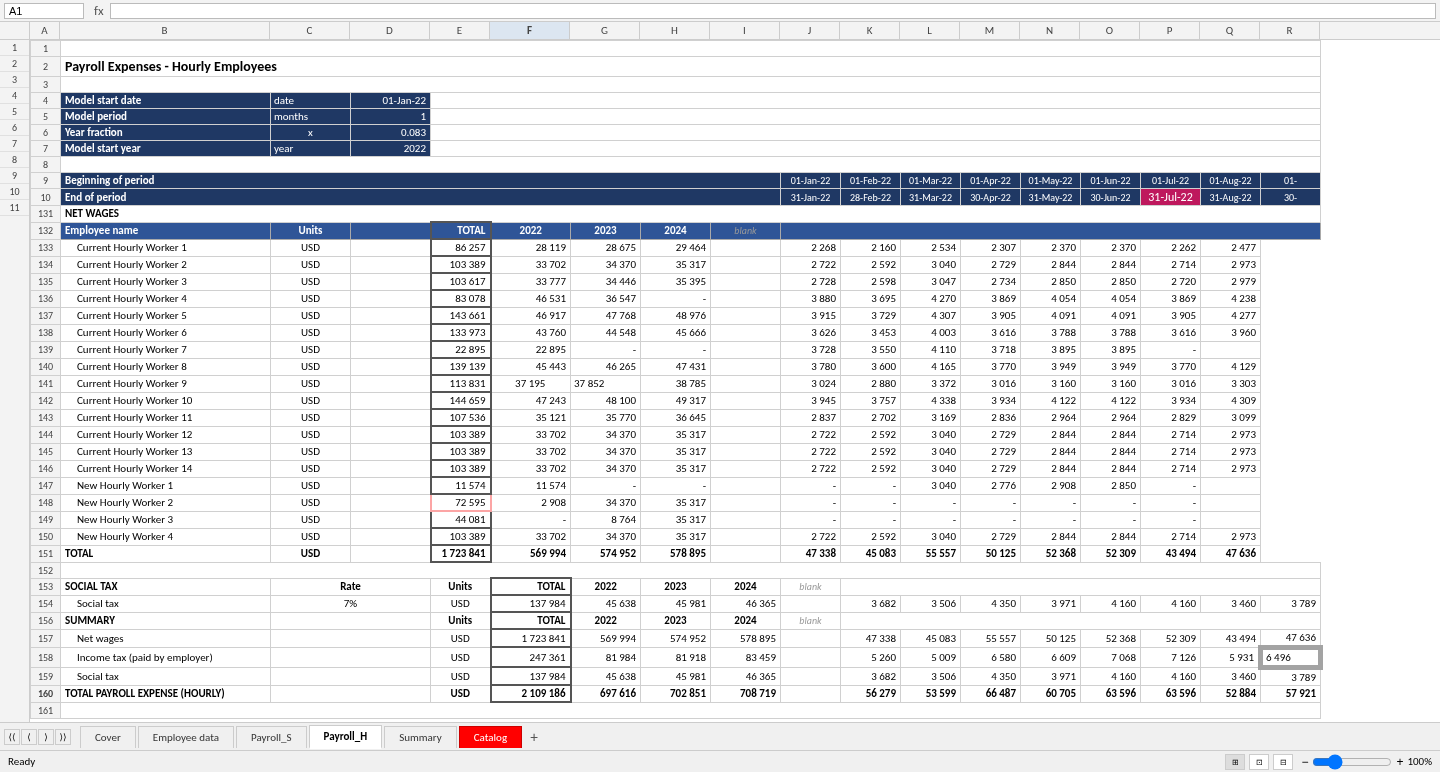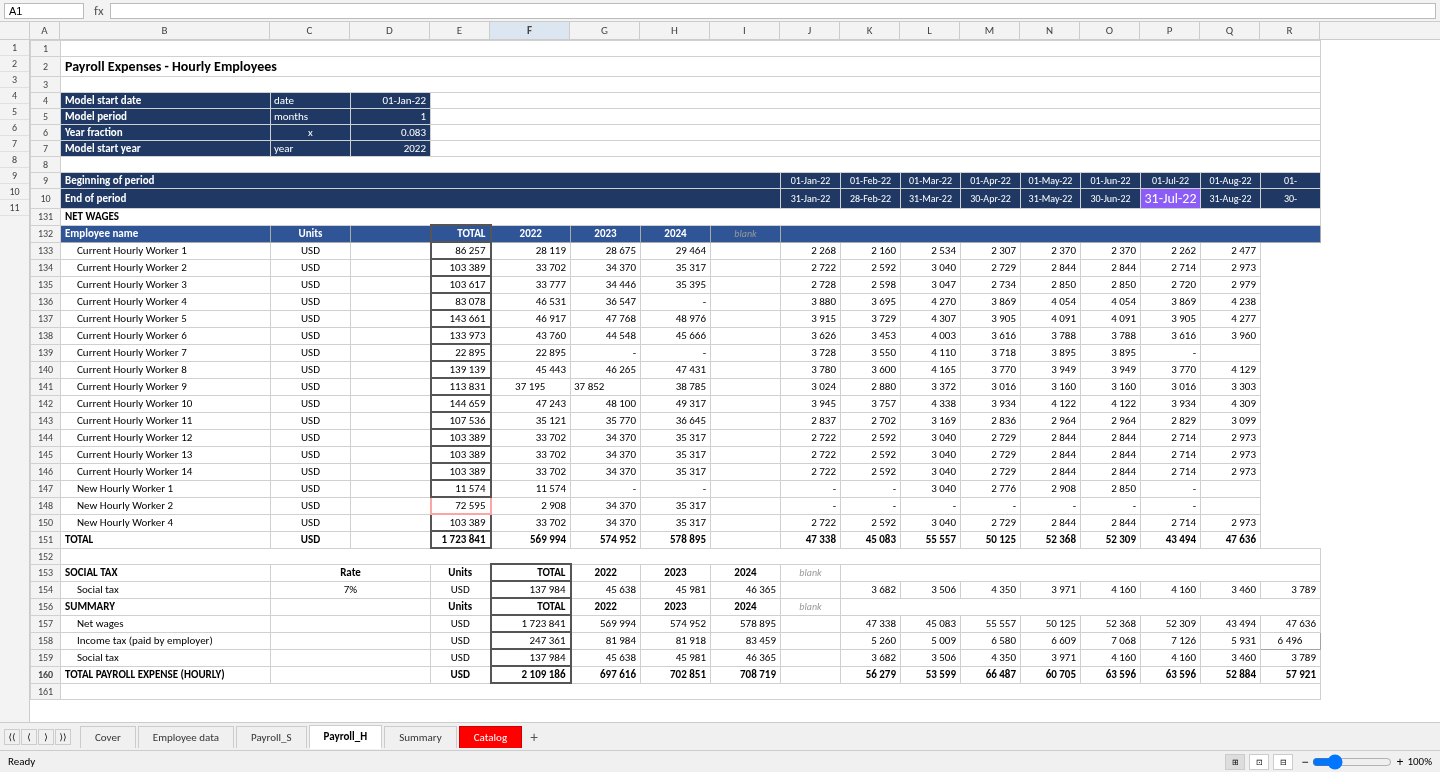--- a/index.html
+++ b/index.html
@@ -175,21 +175,21 @@
 
         <tr>
           <td style="background:#f3f3f3; text-align:center; font-size:10px; color:#444; border:1px solid #d0d0d0;">10</td>
           <td colspan="8" style="background:#1f3864; color:#fff; font-weight:bold; border:1px solid #d0d0d0; padding-left:4px;">End of period</td>
           <td style="background:#1f3864; color:#fff; text-align:center; border:1px solid #d0d0d0; font-size:10px;">31-Jan-22</td>
           <td style="background:#1f3864; color:#fff; text-align:center; border:1px solid #d0d0d0; font-size:10px;">28-Feb-22</td>
           <td style="background:#1f3864; color:#fff; text-align:center; border:1px solid #d0d0d0; font-size:10px;">31-Mar-22</td>
           <td style="background:#1f3864; color:#fff; text-align:center; border:1px solid #d0d0d0; font-size:10px;">30-Apr-22</td>
           <td style="background:#1f3864; color:#fff; text-align:center; border:1px solid #d0d0d0; font-size:10px;">31-May-22</td>
           <td style="background:#1f3864; color:#fff; text-align:center; border:1px solid #d0d0d0; font-size:10px;">30-Jun-22</td>
-          <td style="background:#8b5cf6; color:#fff; text-align:center; border:1px solid #d0d0d0; font-size:14px;">31-Jul-22</td>
+          <td style="background:#be185d; color:#fff; text-align:center; border:1px solid #d0d0d0; font-size:12px;">31-Jul-22</td>
           <td style="background:#1f3864; color:#fff; text-align:center; border:1px solid #d0d0d0; font-size:10px;">31-Aug-22</td>
           <td style="background:#1f3864; color:#fff; text-align:center; border:1px solid #d0d0d0; font-size:10px;">30-</td>
         </tr>
 
         <tr>
           <td style="background:#f3f3f3; text-align:center; font-size:10px; color:#444; border:1px solid #d0d0d0;">131</td>
           <td colspan="17" style="border:1px solid #d0d0d0; background:#fff; font-weight:bold; font-size:11px; padding-left:4px;">NET WAGES</td>
         </tr>
 
         <tr>
@@ -518,20 +518,39 @@
           <td style="border:1px solid #d0d0d0; text-align:right; padding-right:4px;">-</td>
           <td style="border:1px solid #d0d0d0; text-align:right; padding-right:4px;">-</td>
           <td style="border:1px solid #d0d0d0; text-align:right; padding-right:4px;">-</td>
           <td style="border:1px solid #d0d0d0; text-align:right; padding-right:4px;">-</td>
           <td style="border:1px solid #d0d0d0; text-align:right; padding-right:4px;">-</td>
           <td style="border:1px solid #d0d0d0; text-align:right; padding-right:4px;">-</td>
           <td style="border:1px solid #d0d0d0; text-align:right; padding-right:4px;">-</td>
           <td style="border:1px solid #d0d0d0;"></td>
         </tr>
 
+        <tr>
+          <td style="background:#f3f3f3; text-align:center; font-size:10px; color:#444; border:1px solid #d0d0d0;">149</td>
+          <td style="border:1px solid #d0d0d0; padding-left:16px;">New Hourly Worker 3</td>
+          <td style="border:1px solid #d0d0d0; text-align:center;">USD</td>
+          <td style="border:1px solid #d0d0d0;"></td>
+          <td style="border:2px solid #555; text-align:right; padding-right:4px;">44 081</td>
+          <td style="border:1px solid #d0d0d0; text-align:right; padding-right:4px;">-</td>
+          <td style="border:1px solid #d0d0d0; text-align:right; padding-right:4px;">8 764</td>
+          <td style="border:1px solid #d0d0d0; text-align:right; padding-right:4px;">35 317</td>
+          <td style="border:1px solid #d0d0d0;"></td>
+          <td style="border:1px solid #d0d0d0; text-align:right; padding-right:4px;">-</td>
+          <td style="border:1px solid #d0d0d0; text-align:right; padding-right:4px;">-</td>
+          <td style="border:1px solid #d0d0d0; text-align:right; padding-right:4px;">-</td>
+          <td style="border:1px solid #d0d0d0; text-align:right; padding-right:4px;">-</td>
+          <td style="border:1px solid #d0d0d0; text-align:right; padding-right:4px;">-</td>
+          <td style="border:1px solid #d0d0d0; text-align:right; padding-right:4px;">-</td>
+          <td style="border:1px solid #d0d0d0; text-align:right; padding-right:4px;">-</td>
+          <td style="border:1px solid #d0d0d0;"></td>
+        </tr>
 
         <tr>
           <td style="background:#f3f3f3; text-align:center; font-size:10px; color:#444; border:1px solid #d0d0d0;">150</td>
           <td style="border:1px solid #d0d0d0; padding-left:16px;">New Hourly Worker 4</td>
           <td style="border:1px solid #d0d0d0; text-align:center;">USD</td>
           <td style="border:1px solid #d0d0d0;"></td>
           <td style="border:2px solid #555; text-align:right; padding-right:4px;">103 389</td>
           <td style="border:1px solid #d0d0d0; text-align:right; padding-right:4px;">33 702</td>
           <td style="border:1px solid #d0d0d0; text-align:right; padding-right:4px;">34 370</td>
           <td style="border:1px solid #d0d0d0; text-align:right; padding-right:4px;">35 317</td>
@@ -648,21 +667,21 @@
           <td style="border:1px solid #d0d0d0; text-align:right; padding-right:4px;">81 918</td>
           <td style="border:1px solid #d0d0d0; text-align:right; padding-right:4px;">83 459</td>
           <td style="border:1px solid #d0d0d0;"></td>
           <td style="border:1px solid #d0d0d0; text-align:right; padding-right:4px;">5 260</td>
           <td style="border:1px solid #d0d0d0; text-align:right; padding-right:4px;">5 009</td>
           <td style="border:1px solid #d0d0d0; text-align:right; padding-right:4px;">6 580</td>
           <td style="border:1px solid #d0d0d0; text-align:right; padding-right:4px;">6 609</td>
           <td style="border:1px solid #d0d0d0; text-align:right; padding-right:4px;">7 068</td>
           <td style="border:1px solid #d0d0d0; text-align:right; padding-right:4px;">7 126</td>
           <td style="border:1px solid #d0d0d0; text-align:right; padding-right:4px;">5 931</td>
-          <td style="border:1px solid #a3a3a3; text-align:center; padding-right:4px;">6 496</td>
+          <td style="border:5px solid #a3a3a3; text-align:left; padding-right:4px;">6 496</td>
         </tr>
 
         <tr>
           <td style="background:#f3f3f3; text-align:center; font-size:10px; color:#444; border:1px solid #d0d0d0;">159</td>
           <td style="border:1px solid #d0d0d0; padding-left:16px;">Social tax</td>
           <td colspan="2" style="border:1px solid #d0d0d0;"></td>
           <td style="border:1px solid #d0d0d0; text-align:center;">USD</td>
           <td style="border:2px solid #555; text-align:right; padding-right:4px;">137 984</td>
           <td style="border:1px solid #d0d0d0; text-align:right; padding-right:4px;">45 638</td>
           <td style="border:1px solid #d0d0d0; text-align:right; padding-right:4px;">45 981</td>

